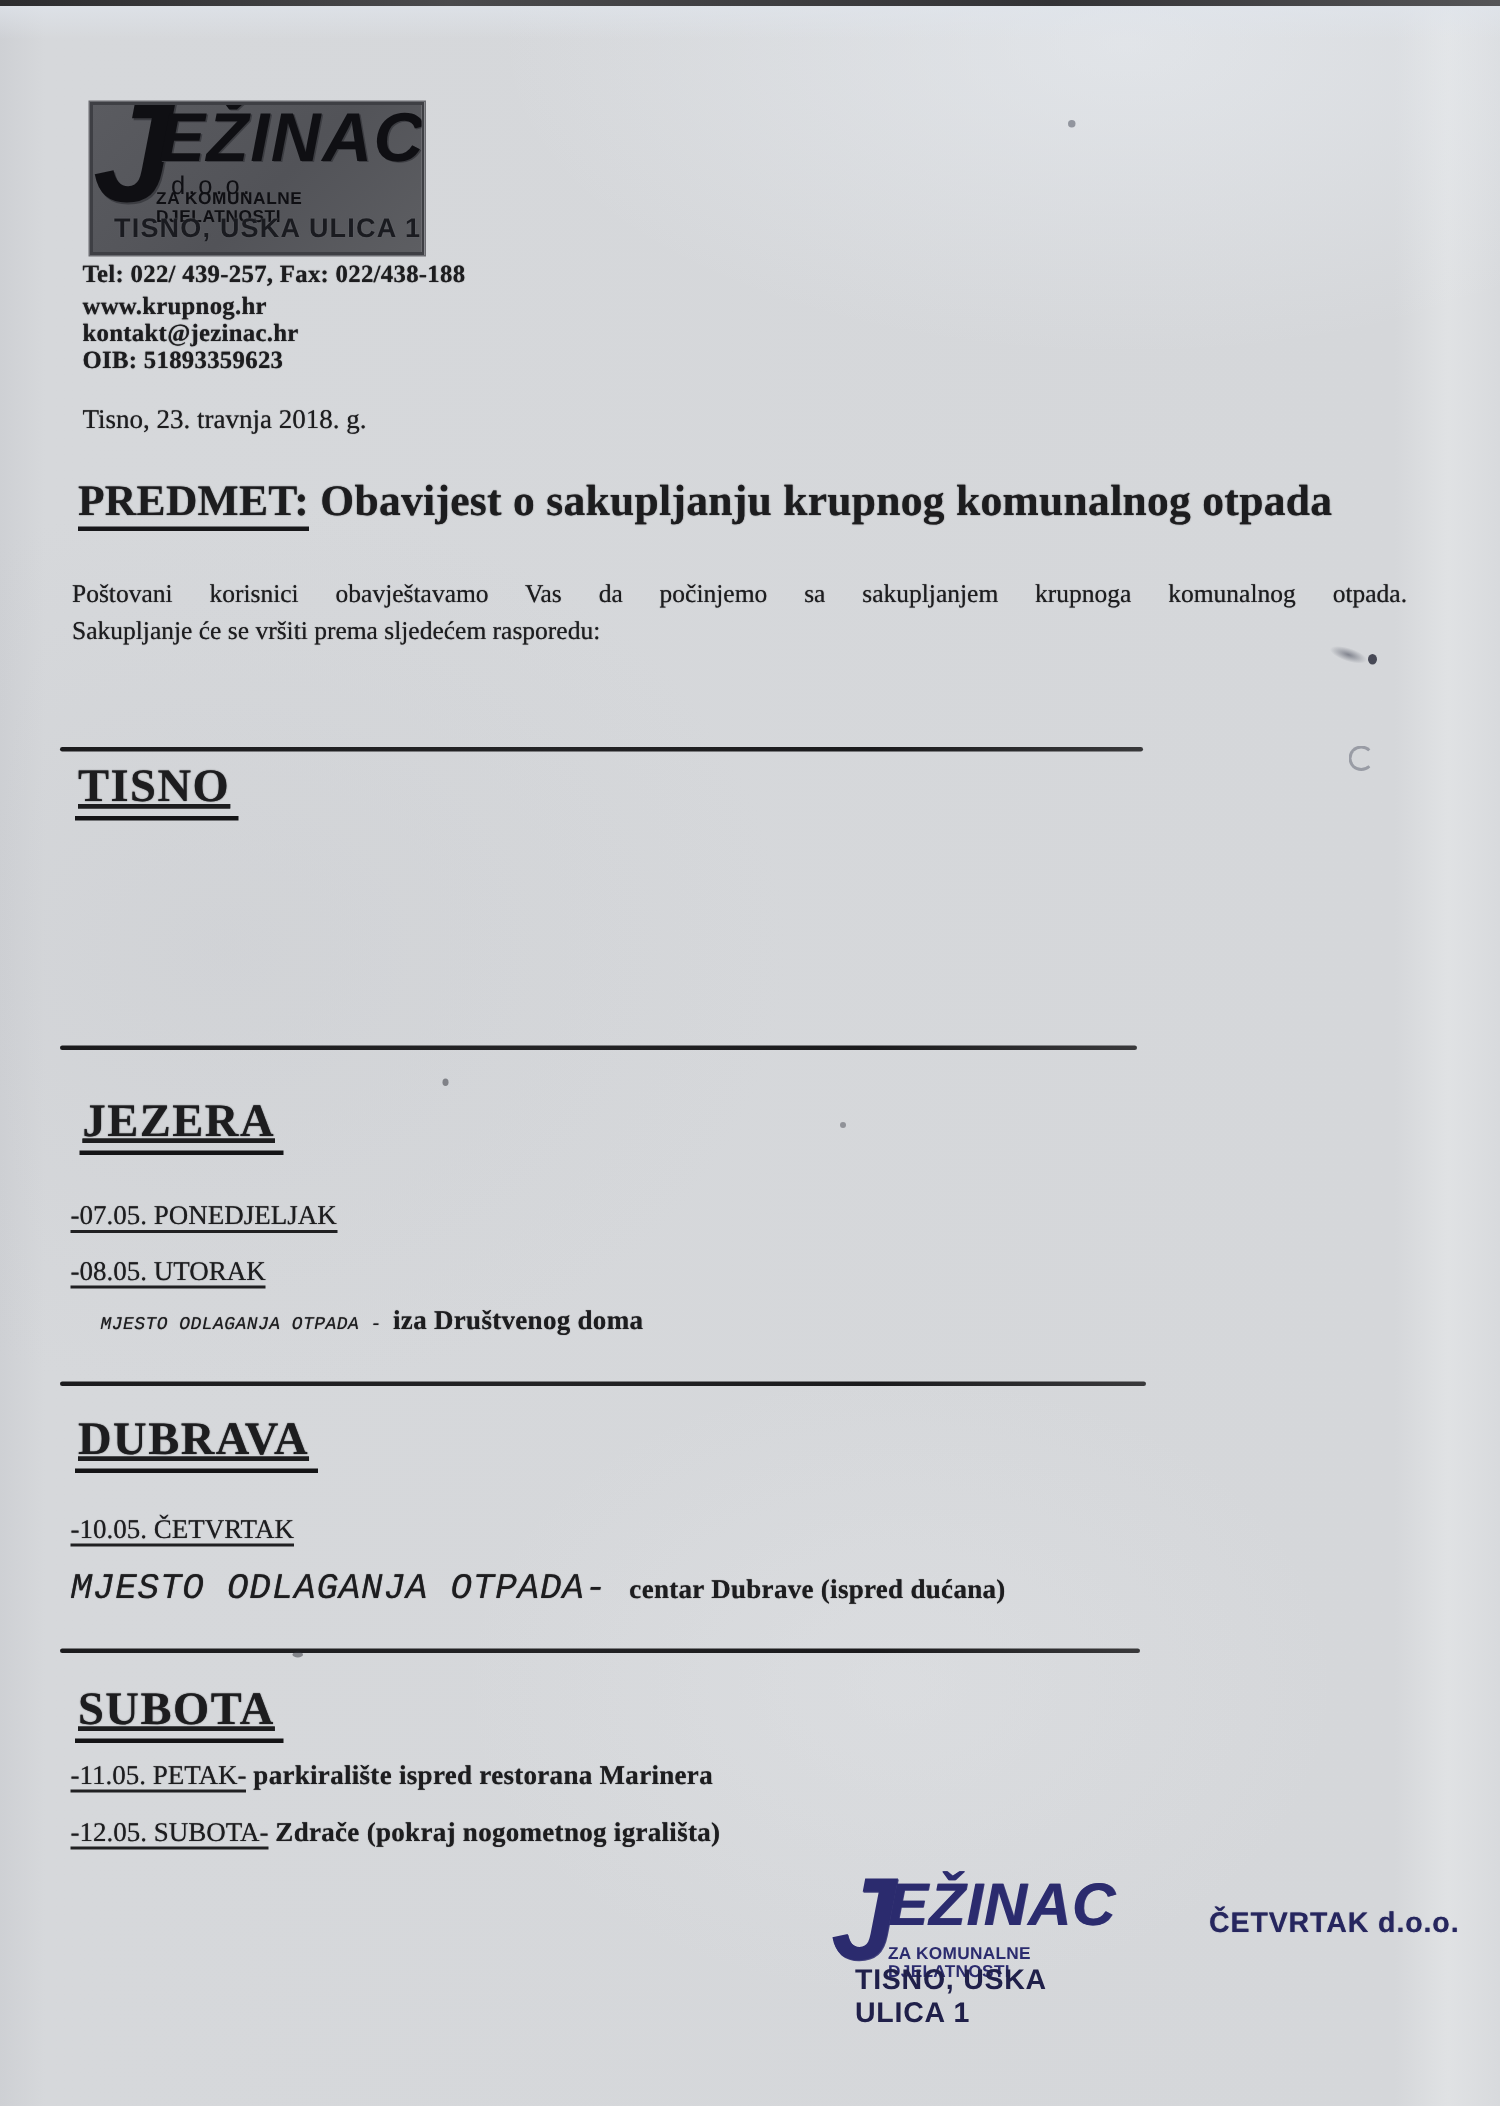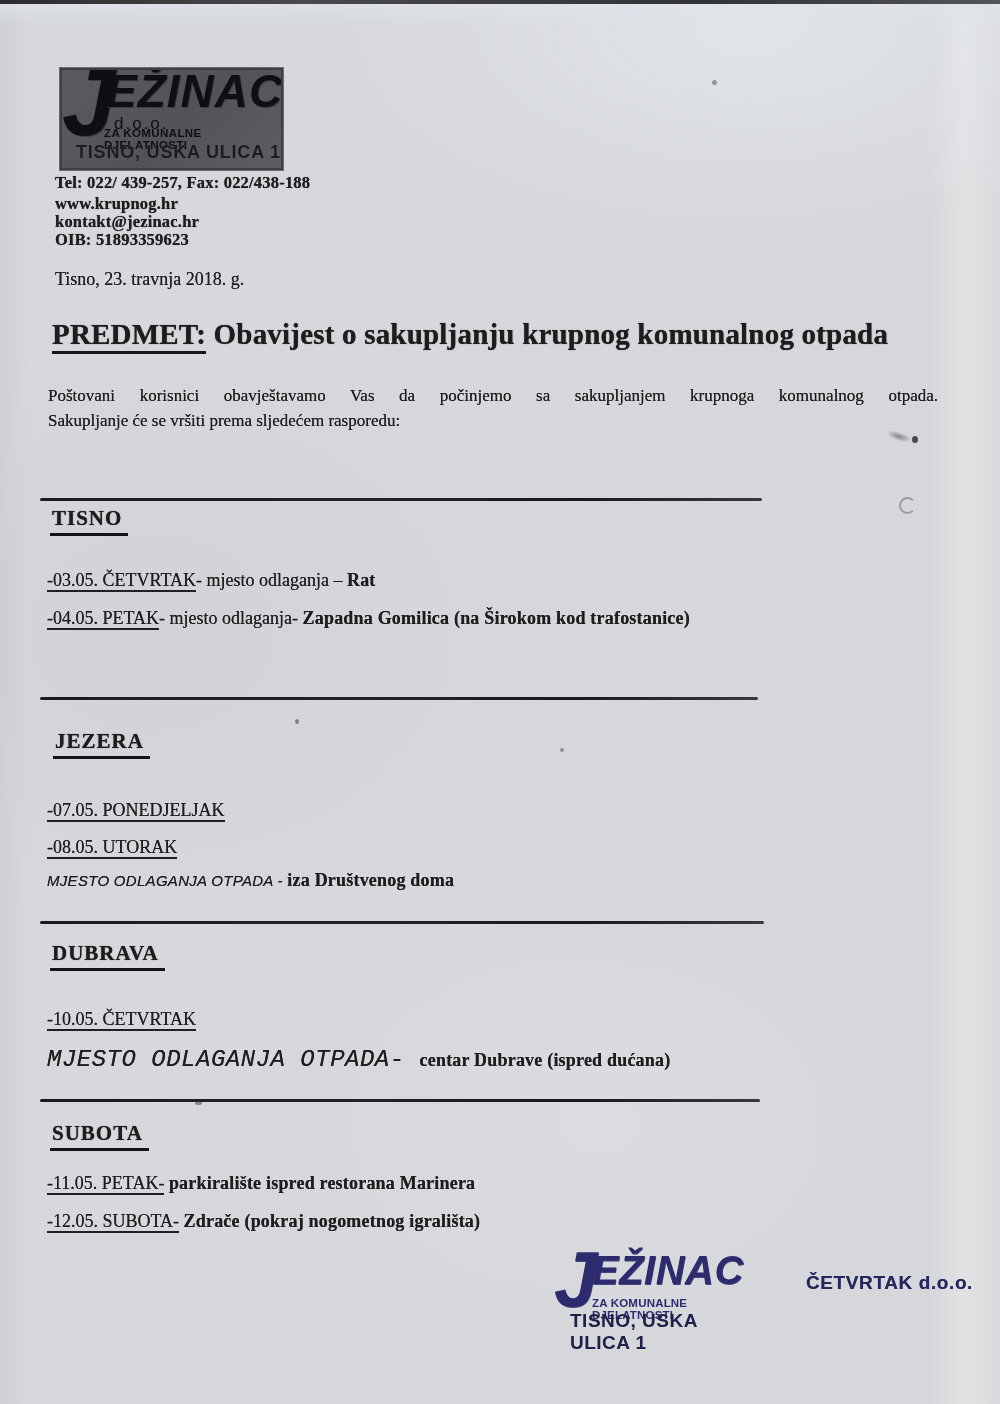--- a/index.html
+++ b/index.html
@@ -67,44 +67,44 @@
 
   
   .rule{position:absolute;left:40px;width:722px;height:3px;border-radius:2px;
     background:linear-gradient(90deg,#1b1b1d 0%,#232325 45%,#1a1a1c 75%,#39393b 100%);}
   .r1{top:498px;}
   .r2{top:697px;width:718px;}
   .r3{top:921px;width:724px;}
   .r4{top:1099px;width:720px;}
 
   
-  .sec-title{position:absolute;font-size:21px;font-weight:bold;letter-spacing:1px;
+  .sec-title{position:absolute;font-size:31px;font-weight:bold;letter-spacing:1px;
     border-bottom:3.5px solid #141416;padding:0 6px 2px 2px;
-    text-shadow:0 0 .8px rgba(15,15,18,.9);}
+    text-shadow:0 0 .8px rgba(15,15,18,.9);text-decoration:underline;}
   .t-tisno{left:50px;top:506px;}
   .t-jezera{left:53px;top:729px;}
   .t-dubrava{left:50px;top:941px;}
   .t-betina{left:50px;top:1121px;}
 
   
   .item{position:absolute;left:47px;font-size:18px;white-space:nowrap;
     text-shadow:0 0 .6px rgba(25,25,28,.8);}
   .item .u{border-bottom:2px solid #202022;padding-bottom:0px;}
   .item b{letter-spacing:.2px;}
   .i-t1{top:570px;}
   .i-t2{top:608px;}
   .i-t3{top:645px;}
   .i-j1{top:800px;}
   .i-j2{top:837px;}
   .i-j3{top:870px;}
   .i-d1{top:1009px;}
   .i-d2{top:1046px;}
   .i-b1{top:1173px;}
   .i-b2{top:1211px;}
-  .loc-label-sans{font-family:Liberation Sans, sans-serif;font-style:italic;font-size:15px;letter-spacing:.3px;}
+  .loc-label-sans{font-family:Liberation Mono, monospace;font-style:italic;font-size:12px;letter-spacing:.3px;margin-left:20px;}
   .loc-label-serif{font-style:italic;font-size:24px;letter-spacing:.5px;font-family:Liberation Mono, monospace;}
 
   
   .f-logo{position:absolute;left:556px;top:1250px;width:200px;height:90px;
     font-family:"Liberation Sans",sans-serif;color:#2b2b6e;}
   .f-logo .lg-j{position:absolute;left:-2px;top:-10px;font-size:78px;font-weight:bold;
     font-style:italic;line-height:1;letter-spacing:-3px;text-shadow:.5px .5px 0 #44447e;}
   .f-logo .lg-rest{position:absolute;left:36px;top:-2px;font-size:40px;font-weight:bold;
     font-style:italic;letter-spacing:.5px;text-shadow:.5px .5px 0 #44447e;}
   .f-logo .lg-line2{position:absolute;left:36px;top:47px;font-size:11.5px;font-weight:bold;letter-spacing:.2px;}
@@ -151,22 +151,20 @@
   <div class="subject">
     <span class="sub-label">PREDMET:</span>
     <span>Obavijest o sakupljanju krupnog komunalnog otpada</span>
   </div>
 
   <div class="intro1">Poštovani korisnici obavještavamo Vas da počinjemo sa sakupljanjem krupnoga komunalnog otpada.</div>
   <div class="intro2">Sakupljanje će se vršiti prema sljedećem rasporedu:</div>
 
   <div class="rule r1"></div>
   <div class="sec-title t-tisno">TISNO</div>
-  <div class="item i-t1"><span class="u">-03.05. ČETVRTAK</span><span>- mjesto odlaganja – </span><b>Rat</b></div>
-  <div class="item i-t2"><span class="u">-04.05. PETAK</span><span>- mjesto odlaganja- </span><b>Zapadna Gomilica (na Širokom kod trafostanice)</b></div>
 
   <div class="rule r2"></div>
   <div class="sec-title t-jezera">JEZERA</div>
   <div class="item i-j1"><span class="u">-07.05. PONEDJELJAK</span></div>
   <div class="item i-j2"><span class="u">-08.05. UTORAK</span></div>
   <div class="item i-j3"><span class="loc-label-sans">MJESTO ODLAGANJA OTPADA - </span><b>iza Društvenog doma</b></div>
 
   <div class="rule r3"></div>
   <div class="sec-title t-dubrava">DUBRAVA</div>
   <div class="item i-d1"><span class="u">-10.05. ČETVRTAK</span></div>

